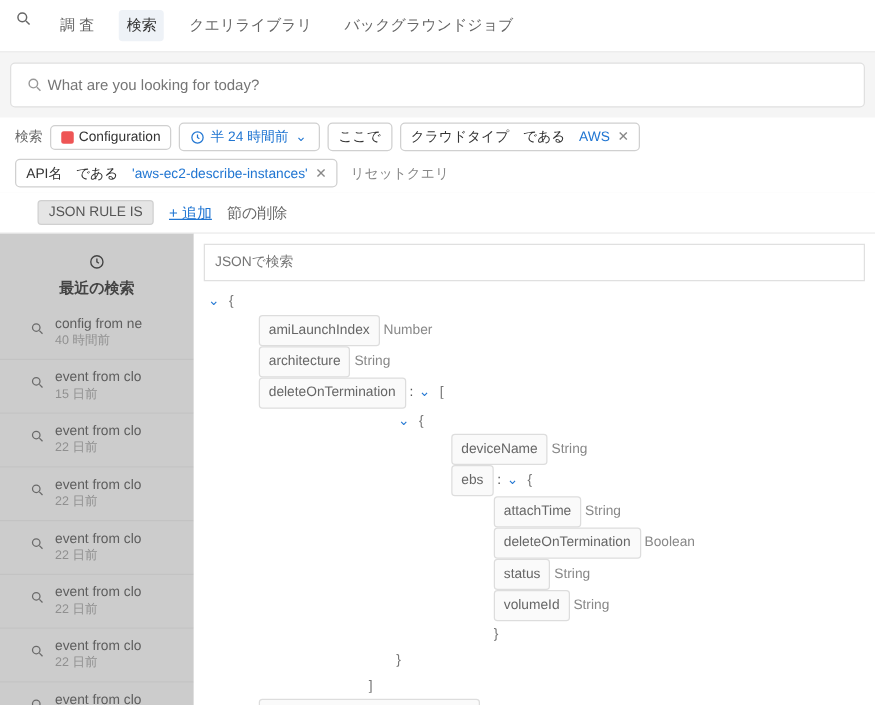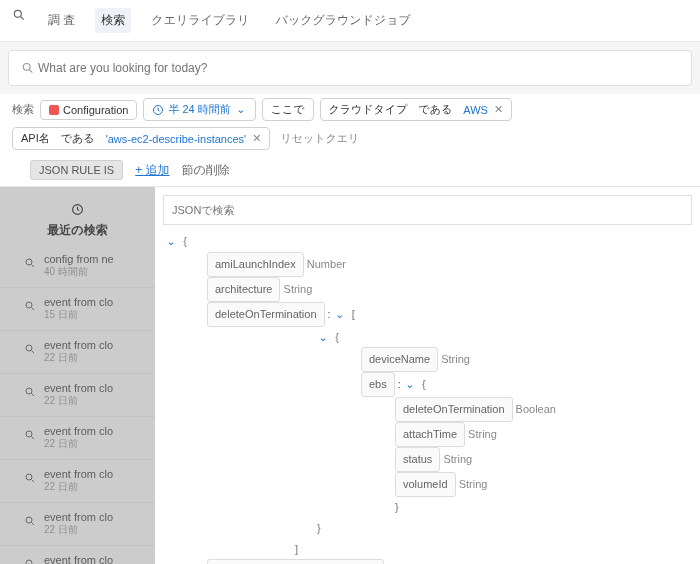--- a/index.html
+++ b/index.html
@@ -206,22 +206,22 @@
 
       <div class="row ind2"><span class="key-pill">architecture</span> <span class="type">String</span></div>
 
       <div class="row ind2"><span class="key-pill">deleteOnTermination</span> : <span class="chev">⌄</span>&nbsp;&nbsp;<span class="brace">[</span></div>
       <div class="row ind4"><span class="chev">⌄</span>&nbsp;&nbsp;<span class="brace">{</span></div>
 
       <div class="row ind5"><span class="key-pill">deviceName</span> <span class="type">String</span></div>
 
       <div class="row ind5"><span class="key-pill">ebs</span> : <span class="chev">⌄</span>&nbsp;&nbsp;<span class="brace">{</span></div>
 
+      <div class="row ind6"><span class="key-pill">attachTime</span> <span class="type">String</span></div>
       <div class="row ind6"><span class="key-pill">deleteOnTermination</span> <span class="type">Boolean</span></div>
-      <div class="row ind6"><span class="key-pill">attachTime</span> <span class="type">String</span></div>
       <div class="row ind6"><span class="key-pill">status</span> <span class="type">String</span></div>
       <div class="row ind6"><span class="key-pill">volumeId</span> <span class="type">String</span></div>
       <div class="row ind6"><span class="brace">}</span></div>
       <div class="row ind4"><span class="brace">}</span></div>
       <div class="row ind3"><span class="brace">]</span></div>
 
       <div class="row ind2"><span class="key-pill">capacityReservationSpecification</span> : <span class="chev">⌄</span>&nbsp;&nbsp;<span class="brace">{</span></div>
 
     </div>
   </div>

